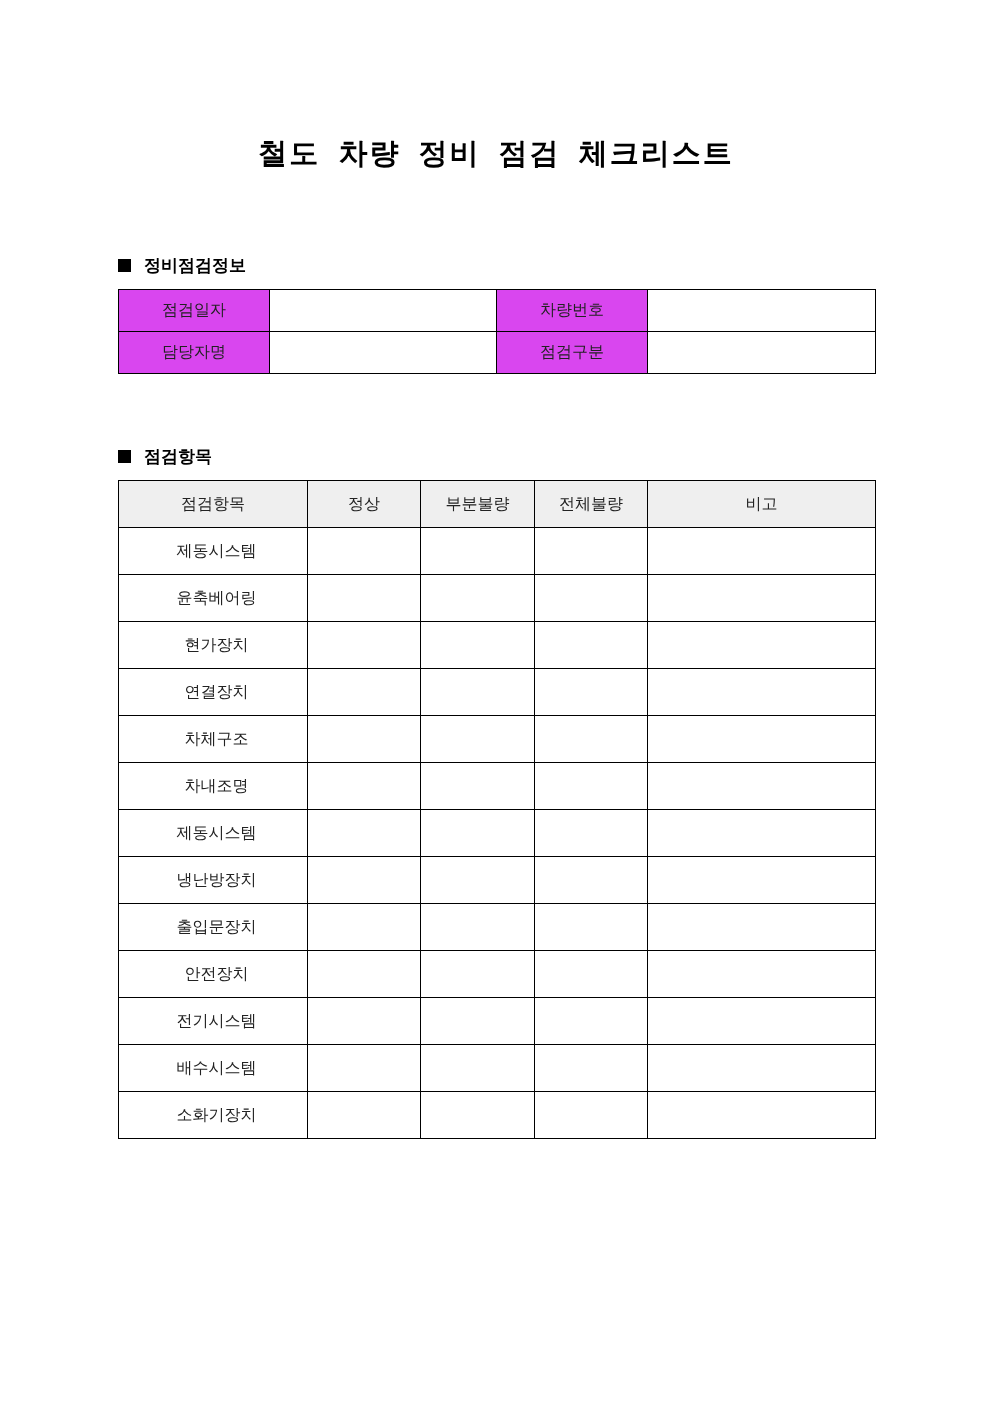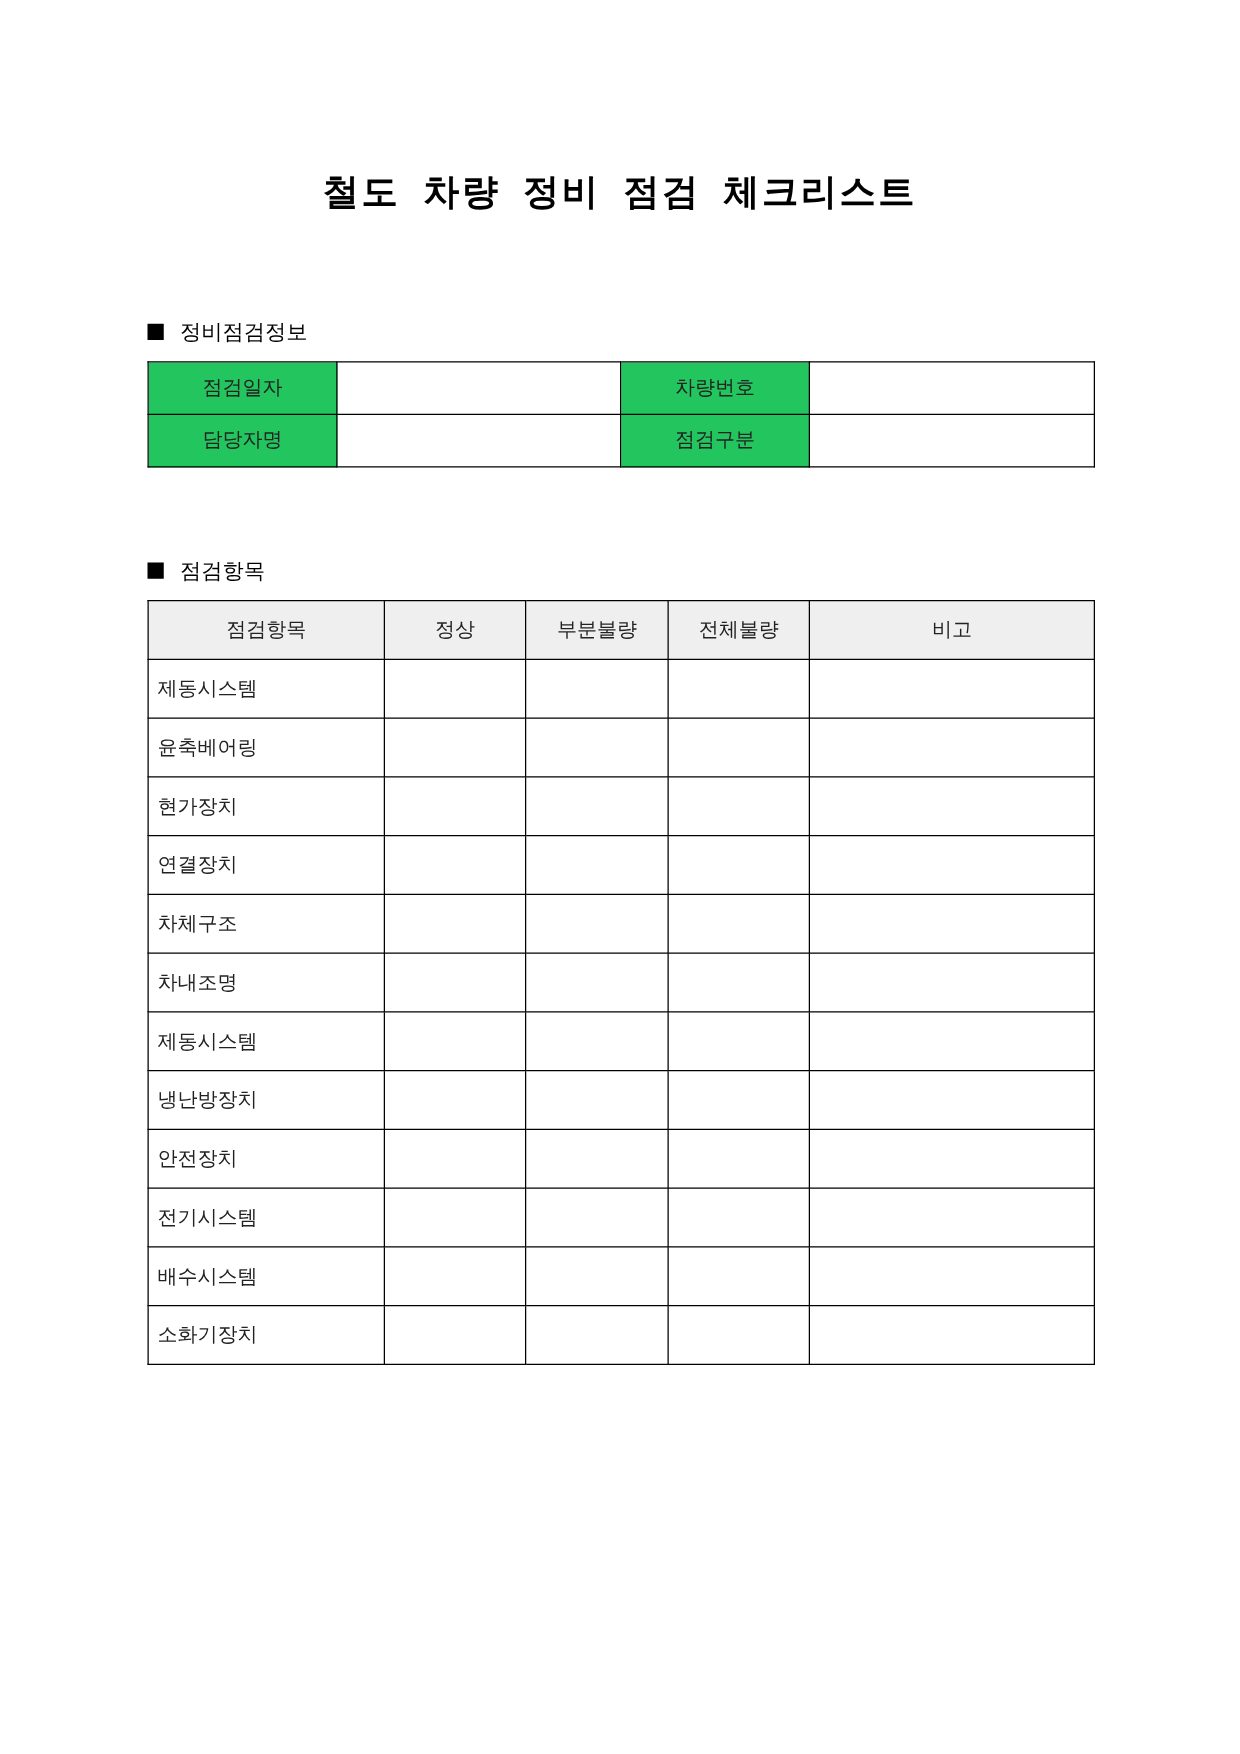--- a/index.html
+++ b/index.html
@@ -6,35 +6,35 @@
     body {
       width: 992px; height: 1403px; position: relative; overflow: hidden;
       font-family: "DejaVu Sans", "Liberation Sans", sans-serif; color: #111;
     }
     .title {
       position: absolute; left: 0; width: 992px; top: 134px; text-align: center;
       font-size: 29px; font-weight: bold; letter-spacing: 2px; word-spacing: 6px;
       color: #000000;
     }
     .section-heading {
-      position: absolute; left: 118px; font-size: 17px; font-weight: normal; color: #000;
+      position: absolute; left: 118px; font-size: 17px; font-weight: bold; color: #000;
       display: flex; align-items: center;
     }
     .section-heading .square {
       display: inline-block; width: 13px; height: 13px; background: #000; margin-right: 13px;
     }
     table { border-collapse: collapse; position: absolute; left: 118px; table-layout: fixed; }
     td, th { border: 1.5px solid #000; padding: 0; font-size: 16px; font-weight: normal; color: #222; }
     .info-table { top: 289px; width: 757px; }
     .info-table td { height: 41px; }
-    .info-table td.label { background: #22c55e; text-align: center; }
+    .info-table td.label { background: #d946ef; text-align: center; }
     .check-table { top: 480px; width: 757px; }
     .check-table th { background: #efefef; height: 46px; text-align: center; }
     .check-table td { height: 46px; }
-    .check-table td.item { padding-left: 7px; text-align: left; }
+    .check-table td.item { padding-left: 7px; text-align: center; }
   </style>
 </head>
 <body>
 
 <div class="title">철도 차량 정비 점검 체크리스트</div>
 
 <div class="section-heading" style="top:254px;">
   <span class="square"></span>
   <span>정비점검정보</span>
 </div>
@@ -135,20 +135,27 @@
         <td></td>
       </tr>
       <tr>
         <td class="item">냉난방장치</td>
         <td></td>
         <td></td>
         <td></td>
         <td></td>
       </tr>
       <tr>
+        <td class="item">출입문장치</td>
+        <td></td>
+        <td></td>
+        <td></td>
+        <td></td>
+      </tr>
+      <tr>
         <td class="item">안전장치</td>
         <td></td>
         <td></td>
         <td></td>
         <td></td>
       </tr>
       <tr>
         <td class="item">전기시스템</td>
         <td></td>
         <td></td>

